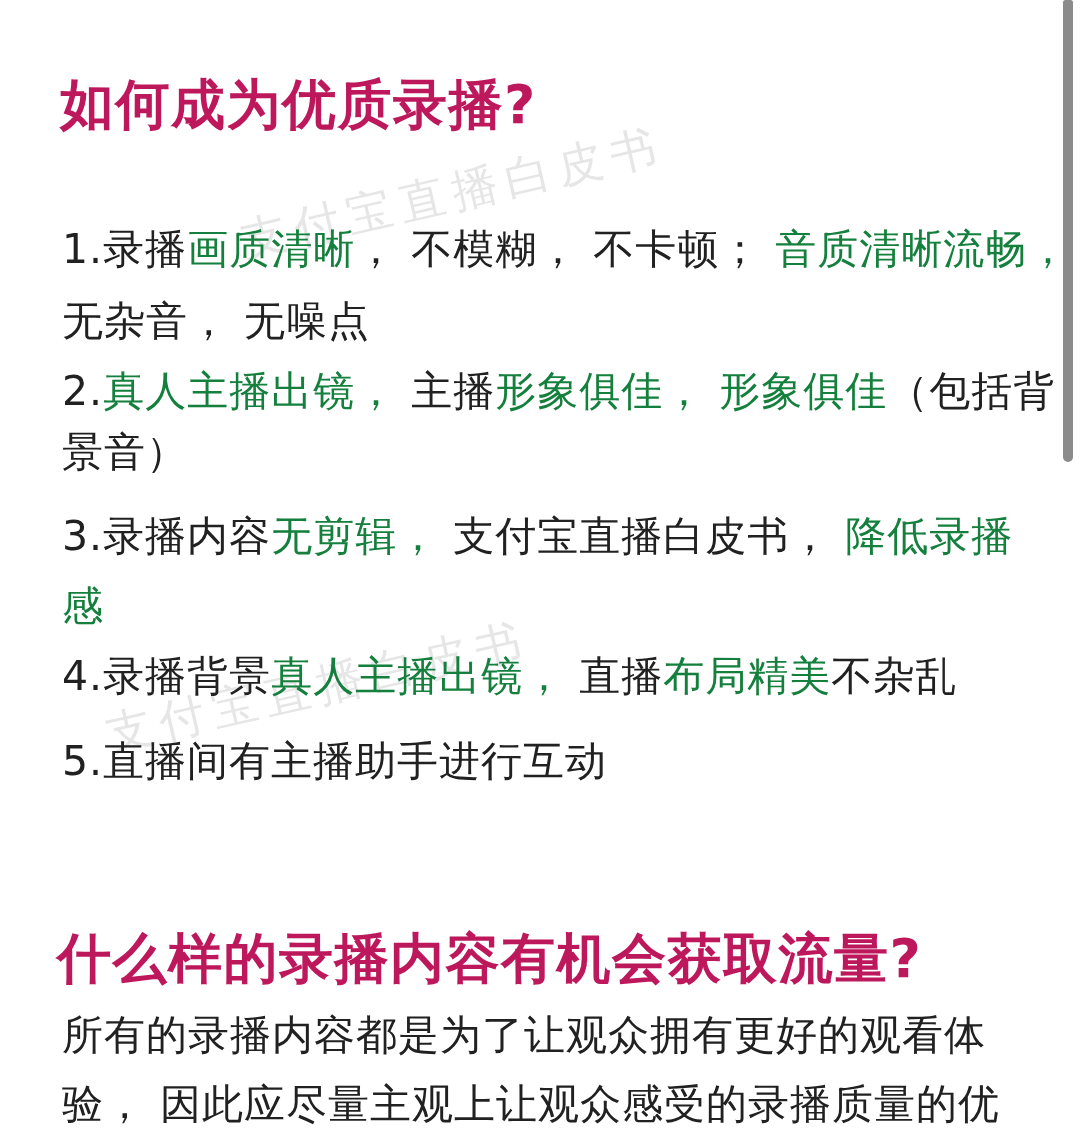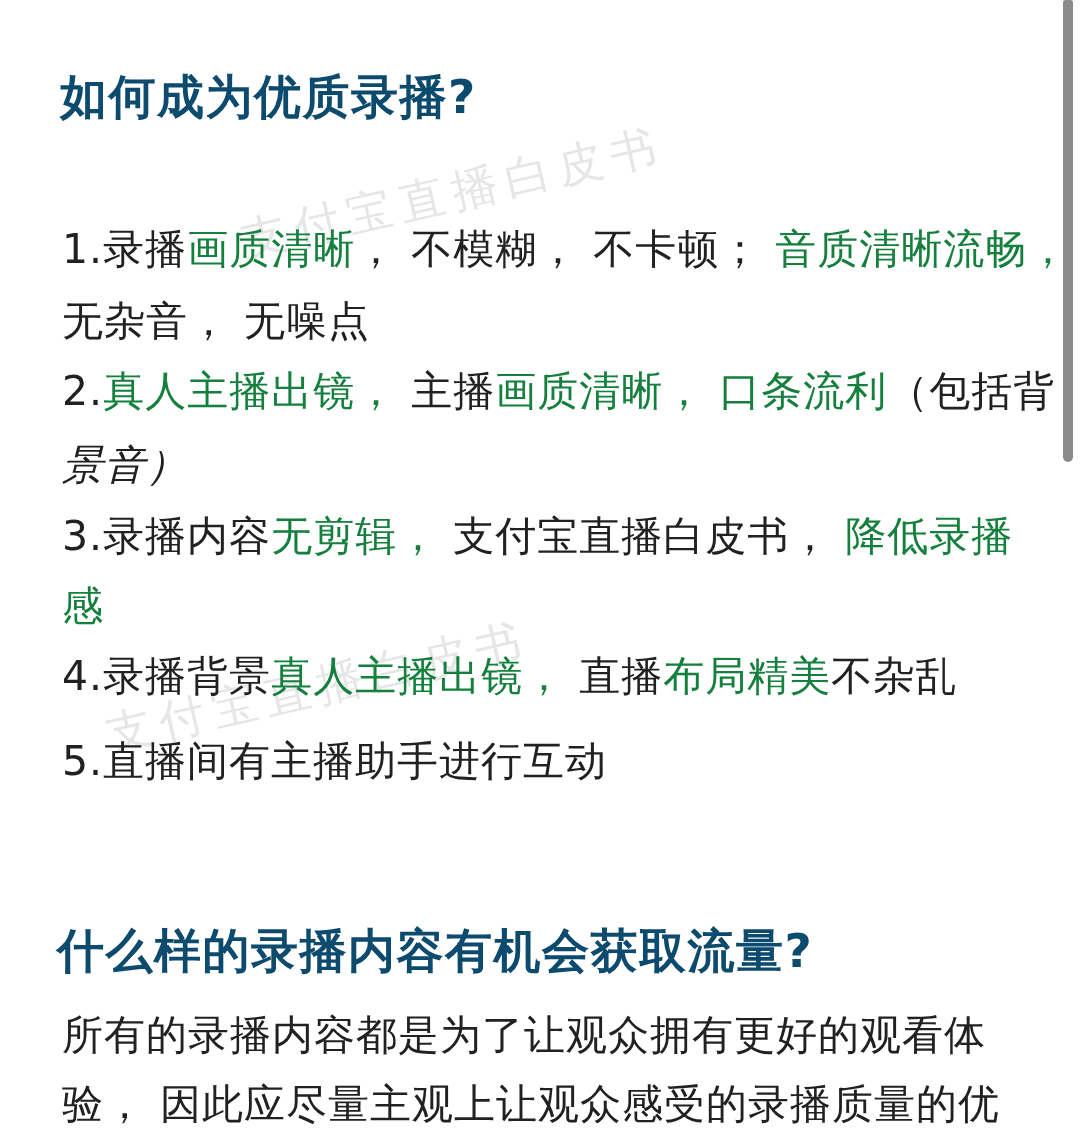--- a/index.html
+++ b/index.html
@@ -7,23 +7,23 @@
     position: relative;
     width: 1080px;
     height: 1139px;
     background: #ffffff;
     overflow: hidden;
     font-family: "DejaVu Sans", "Liberation Sans", sans-serif;
   }
   .heading {
     position: absolute;
     left: 60px;
-    font-size: 47px;
+    font-size: 54px;
     font-weight: 700;
-    color: #0c4a6e;
+    color: #be185d;
     letter-spacing: 1.5px;
     line-height: 1;
     white-space: pre;
     z-index: 1;
   }
   .heading-1 { top: 42px; }
   .heading-2 { top: 896px; left: 57px; }
   .line {
     position: absolute;
     left: 62px;
@@ -34,21 +34,21 @@
     line-height: 1;
     white-space: pre;
     z-index: 1;
   }
   .line .red { color: #15803d; }
   .line .bold { font-weight: 700; }
   .bl0  { top: 154px; }
   .bl1  { top: 229px; }
   .bl2  { top: 301px; }
   .bl3  { top: 371px; }
-  .bl4  { top: 445px; font-style: italic; }
+  .bl4  { top: 432px; }
   .bl5  { top: 516px; }
   .bl6  { top: 586px; }
   .bl7  { top: 656px; }
   .bl8  { top: 741px; }
   .bl9  { top: 1015px; }
   .bl10 { top: 1084px; }
   .watermark {
     position: absolute;
     font-size: 46px;
     font-weight: 500;
@@ -78,21 +78,21 @@
 
 <div class="page">
 
   <div class="watermark wm1">支付宝直播白皮书</div>
   <div class="watermark wm2">支付宝直播白皮书</div>
 
   <h1 class="heading heading-1">如何成为优质录播?</h1>
 
   <div class="line bl1"><span>1.录播</span><span class="red">画质清晰</span><span>， 不模糊， 不卡顿； </span><span class="red">音质清晰流畅，</span></div>
   <div class="line bl2"><span>无杂音， 无噪点</span></div>
-  <div class="line bl3"><span>2.</span><span class="red">真人主播出镜，</span><span> 主播</span><span class="red">画质清晰， 口条流利</span><span>（包括背</span></div>
+  <div class="line bl3"><span>2.</span><span class="red">真人主播出镜，</span><span> 主播</span><span class="red">形象俱佳， 形象俱佳</span><span>（包括背</span></div>
   <div class="line bl4"><span>景音）</span></div>
   <div class="line bl5"><span>3.录播内容</span><span class="red">无剪辑，</span><span> 支付宝直播白皮书， </span><span class="red">降低录播</span></div>
   <div class="line bl6"><span class="red">感</span></div>
   <div class="line bl7"><span>4.录播背景</span><span class="red">真人主播出镜，</span><span> 直播</span><span class="red">布局精美</span><span>不杂乱</span></div>
   <div class="line bl8"><span>5.直播间有主播助手进行互动</span></div>
 
   <h1 class="heading heading-2">什么样的录播内容有机会获取流量?</h1>
 
   <div class="line bl10"><span>验， 因此应尽量主观上让观众感受的录播质量的优</span></div>
   <div class="line bl9"><span>所有的录播内容都是为了让观众拥有更好的观看体</span></div>

